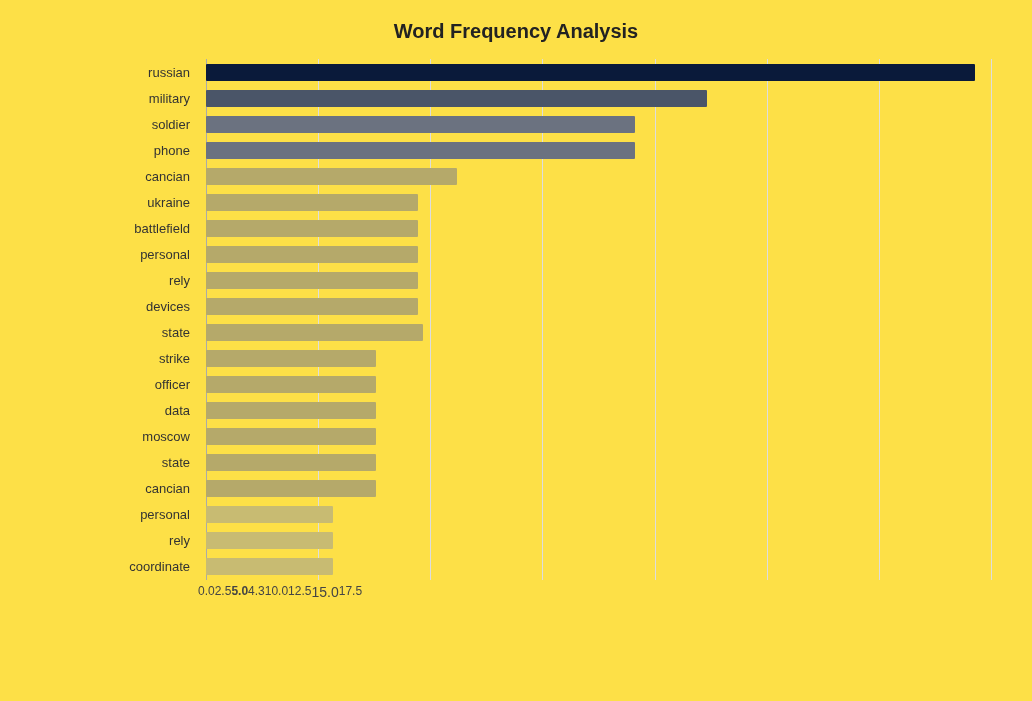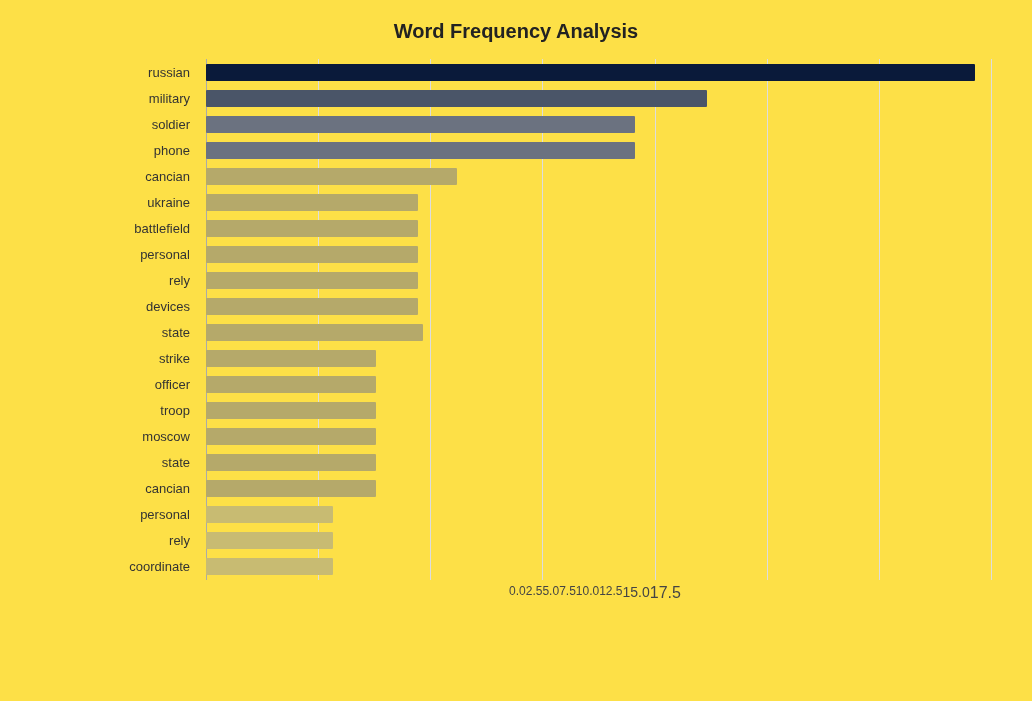--- a/index.html
+++ b/index.html
@@ -70,21 +70,21 @@
         <div class="y-label">phone</div>
         <div class="y-label">cancian</div>
         <div class="y-label">ukraine</div>
         <div class="y-label">battlefield</div>
         <div class="y-label">personal</div>
         <div class="y-label">rely</div>
         <div class="y-label">devices</div>
         <div class="y-label">state</div>
         <div class="y-label">strike</div>
         <div class="y-label">officer</div>
-        <div class="y-label">troop</div>
+        <div class="y-label">data</div>
         <div class="y-label">moscow</div>
         <div class="y-label">state</div>
         <div class="y-label">cancian</div>
         <div class="y-label">personal</div>
         <div class="y-label">rely</div>
         <div class="y-label">coordinate</div>
       </div>
 
     <div style="flex:1; position:relative; display:flex; flex-direction:column;">
 
@@ -161,24 +161,24 @@
             </div>
             <div style="display: flex; align-items: center; height: 22px;">
               <div style="width: 16.2162%; height: 17px; background-color: rgb(200, 187, 114); border-radius: 1px;"></div>
             </div>
           </div>
       </div>
     </div>
   </div>
 
   <div class="bottom-section">
-    <div style="display:flex; justify-content:center; margin-top:4px;" id="x-tick-labels">
+    <div style="display:flex; justify-content:flex-start; margin-top:4px;" id="x-tick-labels">
         <div style="font-size: 12px; color: rgb(68, 68, 68);">0.0</div>
         <div style="font-size: 12px; color: rgb(68, 68, 68);">2.5</div>
-        <div style="font-size: 12px; color: rgb(68, 68, 68);">5.0</div>
-        <div style="font-size: 12px; color: rgb(68, 68, 68);">7.5</div>
+        <div style="font-size: 12px; color: rgb(68, 68, 68); font-weight: bold;">5.0</div>
+        <div style="font-size: 12px; color: rgb(68, 68, 68);">4.3</div>
         <div style="font-size: 12px; color: rgb(68, 68, 68);">10.0</div>
         <div style="font-size: 12px; color: rgb(68, 68, 68);">12.5</div>
         <div style="font-size: 14px; color: rgb(68, 68, 68);">15.0</div>
-        <div style="font-size: 16px; color: rgb(68, 68, 68);">17.5</div>
+        <div style="font-size: 12px; color: rgb(68, 68, 68);">17.5</div>
       </div>
   </div>
 </div>
 
 </body></html>

